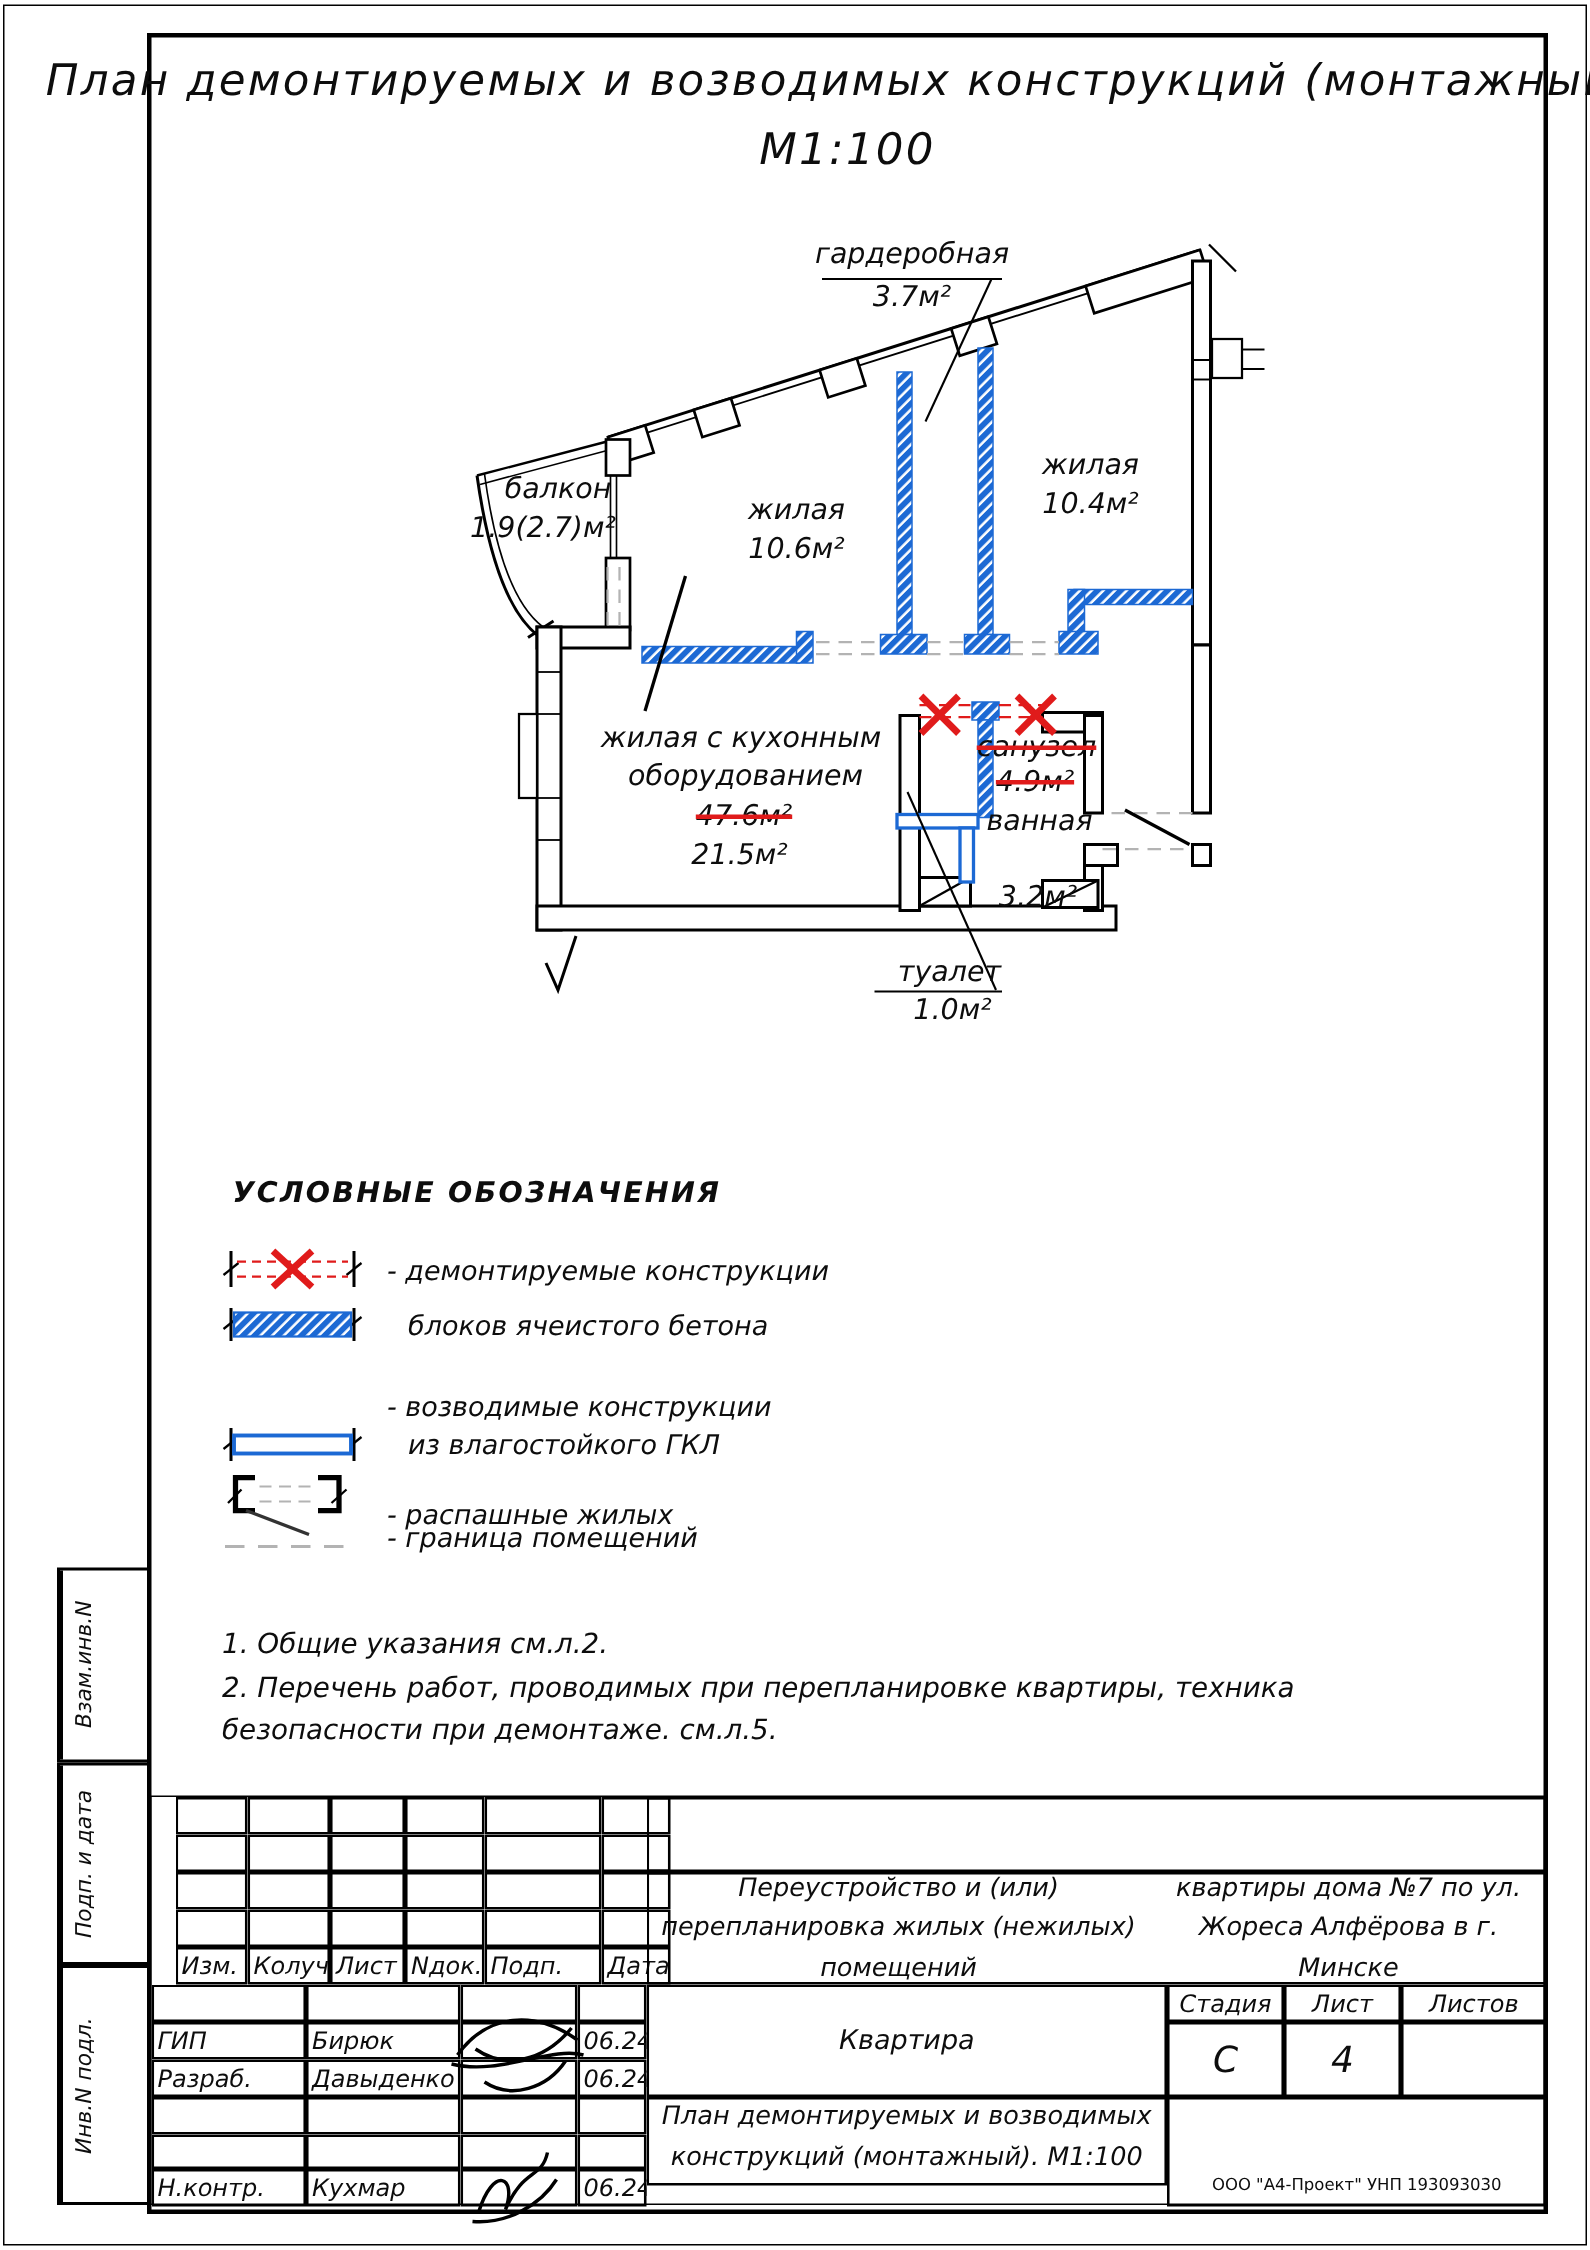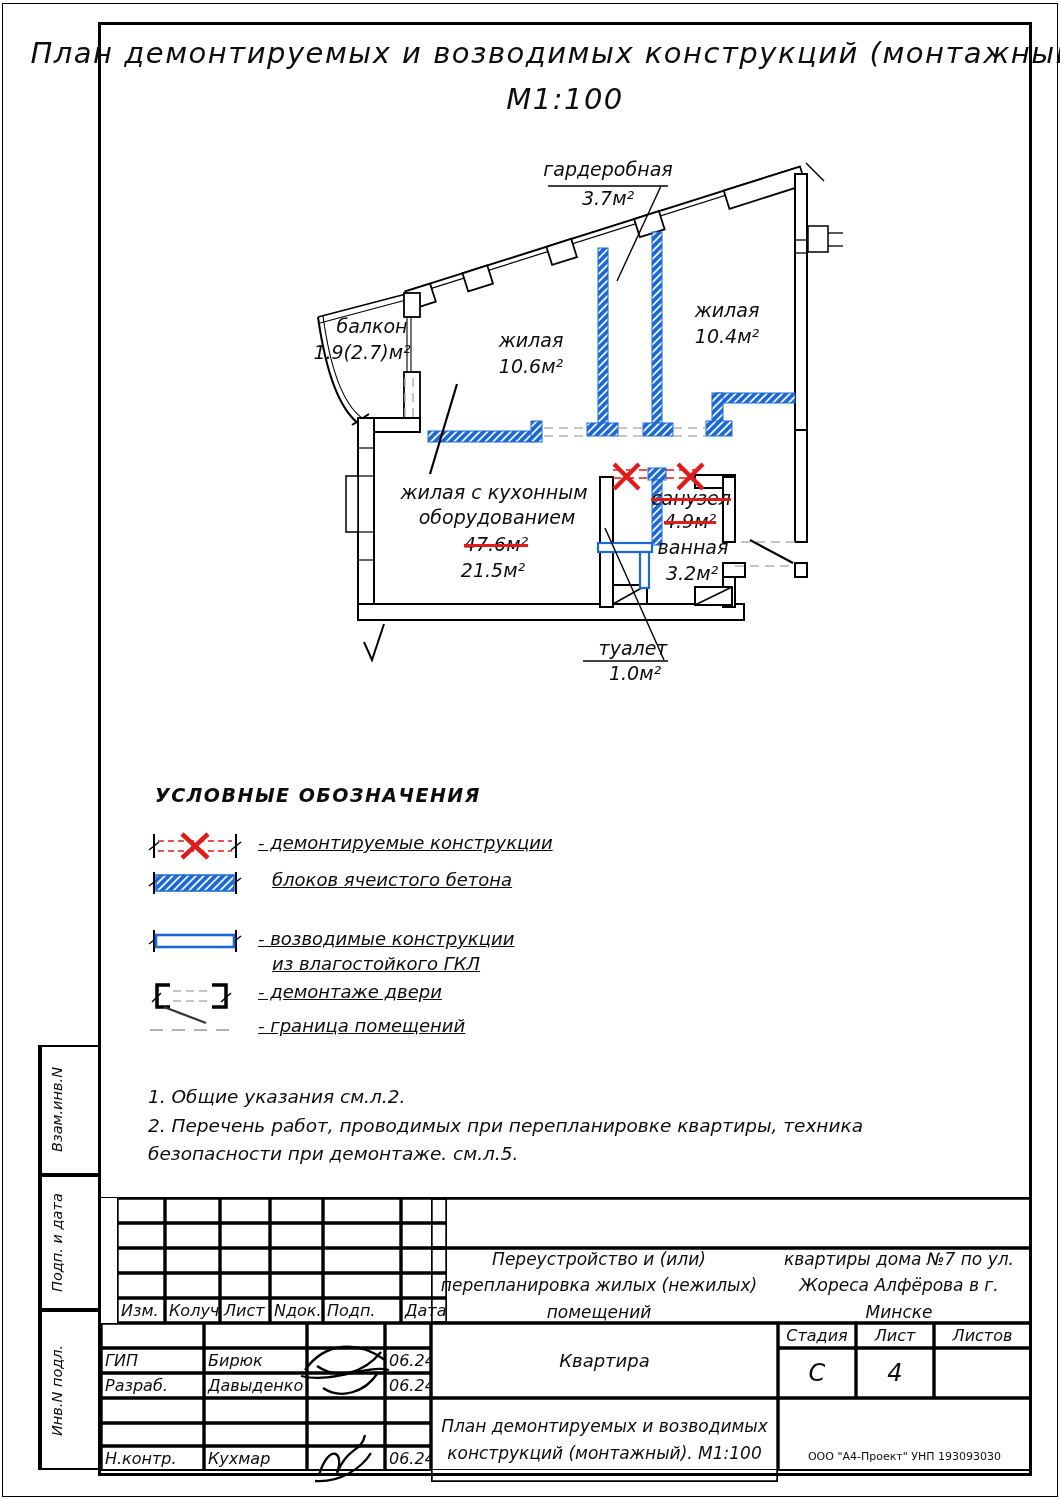--- a/index.html
+++ b/index.html
@@ -8,21 +8,21 @@
   .outer-border{position:absolute;left:2px;top:3px;right:2px;bottom:3px;border:1.5px solid #000;}
   .inner-frame{position:absolute;left:98px;top:22px;width:928px;height:1448px;border:3.5px solid #000;}
   .main-title{position:absolute;left:565px;transform:translateX(-50%);font-style:italic;
               white-space:nowrap;letter-spacing:1.5px;font-size:29px;}
   .lbl{position:absolute;transform:translateX(-50%);font-style:italic;white-space:nowrap;
        font-size:19px;line-height:1.1;}
   .strike{text-decoration:line-through;text-decoration-color:#e01b1b;text-decoration-thickness:2.5px;}
   .plan-svg{position:absolute;left:300px;top:150px;}
   
   .legend-header{position:absolute;left:155px;top:784px;font-style:italic;font-size:19px;letter-spacing:1.5px;font-weight:bold;}
-  .legend-item{position:absolute;left:148px;display:flex;align-items:flex-start;text-decoration:underline;}
+  .legend-item{position:absolute;left:148px;display:flex;align-items:flex-end;}
   .legend-sym{width:96px;flex:0 0 96px;}
   .legend-text{margin-left:14px;font-style:italic;font-size:18px;line-height:1.38;white-space:nowrap;}
   .notes{position:absolute;left:148px;top:1083px;width:810px;font-style:italic;font-size:18.5px;line-height:1.55;}
   .notes div{margin:0;}
   
   .stamp{position:absolute;left:100px;top:1197px;width:930px;height:273px;border:1.8px solid #000;
          box-sizing:border-box;font-style:italic;}
   .sg{position:absolute;display:grid;}
   .sg>div{box-shadow:inset 0 0 0 1.7px #000;display:flex;align-items:center;font-size:16px;
           padding:0 4px;box-sizing:border-box;overflow:hidden;white-space:nowrap;}
@@ -178,21 +178,21 @@
   <div class="lbl" style="left:531px;top:356px">10.6м²</div>
   <div class="lbl" style="left:727px;top:300px">жилая</div>
   <div class="lbl" style="left:727px;top:326px">10.4м²</div>
   <div class="lbl" style="left:494px;top:482px">жилая с кухонным</div>
   <div class="lbl" style="left:497px;top:507px">оборудованием</div>
   <div class="lbl strike" style="left:496px;top:534px">47.6м²</div>
   <div class="lbl" style="left:493px;top:560px">21.5м²</div>
   <div class="lbl strike" style="left:691px;top:488px">санузел</div>
   <div class="lbl strike" style="left:690px;top:511px">4.9м²</div>
   <div class="lbl" style="left:693px;top:537px">ванная</div>
-  <div class="lbl" style="left:692px;top:563px">3.2м²</div>
+  <div class="lbl" style="left:692px;top:588px">3.2м²</div>
   <div class="lbl" style="left:633px;top:638px">туалет</div>
   <div class="lbl" style="left:635px;top:663px">1.0м²</div>
 
   <div class="legend-header">УСЛОВНЫЕ ОБОЗНАЧЕНИЯ</div>
 
   <div class="legend-item" style="top:831px">
     <svg class="legend-sym" width="96" height="30">
       <line x1="6" y1="3" x2="6" y2="27" stroke="#000" stroke-width="2"></line>
       <line x1="1" y1="19" x2="11" y2="11" stroke="#000" stroke-width="1.5"></line>
       <line x1="88" y1="3" x2="88" y2="27" stroke="#000" stroke-width="2"></line>
@@ -244,21 +244,21 @@
     <svg class="legend-sym" width="96" height="44">
       <polyline points="22,5 9,5 9,27 22,27" fill="none" stroke="#000" stroke-width="3.5"></polyline>
       <line x1="4" y1="22" x2="13" y2="13" stroke="#000" stroke-width="1.5"></line>
       <polyline points="64,5 78,5 78,27 64,27" fill="none" stroke="#000" stroke-width="3.5"></polyline>
       <line x1="73" y1="22" x2="83" y2="13" stroke="#000" stroke-width="1.5"></line>
       <line x1="25" y1="11" x2="61" y2="11" stroke="#b3b3b3" stroke-width="1.4" stroke-dasharray="8 5"></line>
       <line x1="25" y1="21" x2="61" y2="21" stroke="#b3b3b3" stroke-width="1.4" stroke-dasharray="8 5"></line>
       <line x1="16" y1="27" x2="58" y2="43" stroke="#333" stroke-width="2.2"></line>
     </svg>
     <div class="legend-text">
-      <div>- демонтаже двери</div>
+      <div>- распашные жилых</div>
     </div>
   </div>
 
   <div class="legend-item" style="top:1014px">
     <svg class="legend-sym" width="96" height="24">
       <line x1="2" y1="16" x2="90" y2="16" stroke="#b3b3b3" stroke-width="2" stroke-dasharray="13 9"></line>
     </svg>
     <div class="legend-text">
       <div>- граница помещений</div>
     </div>
@@ -344,21 +344,21 @@
       <div>Переустройство и (или) перепланировка жилых (нежилых) помещений</div>
       <div>квартиры дома №7 по ул. Жореса Алфёрова в г. Минске</div>
     </div>
     <div class="cell" style="left:330px;top:125px;width:347px;height:75px;font-size:18px">Квартира</div>
     <div class="cell" style="left:677px;top:125px;width:78px;height:25px;font-size:16px">Стадия</div>
     <div class="cell" style="left:755px;top:125px;width:78px;height:25px;font-size:16px">Лист</div>
     <div class="cell" style="left:833px;top:125px;width:97px;height:25px;font-size:16px">Листов</div>
     <div class="cell" style="left:677px;top:150px;width:78px;height:50px;font-size:24px">С</div>
     <div class="cell" style="left:755px;top:150px;width:78px;height:50px;font-size:24px">4</div>
     <div class="cell" style="left:833px;top:150px;width:97px;height:50px"></div>
-    <div class="cell" style="left:330px;top:200px;width:347px;height:84px;flex-direction:column;justify-content:center;line-height:1.6">
+    <div class="cell" style="left:330px;top:200px;width:347px;height:59px;flex-direction:column;justify-content:flex-start;line-height:1.6">
       <div>План демонтируемых и возводимых</div>
       <div>конструкций (монтажный). М1:100</div>
     </div>
     <div class="cell" style="left:677px;top:200px;width:253px;height:73px;align-items:flex-end;justify-content:center;font-size:11px;font-style:normal;padding-bottom:8px">ООО "А4-Проект" УНП 193093030</div>
   </div>
 
   <div class="sidebox" style="top:1045px;height:130px">
     <div class="sidebox-label">Взам.инв.N</div>
   </div>
   <div class="sidebox" style="top:1175px;height:135px">

